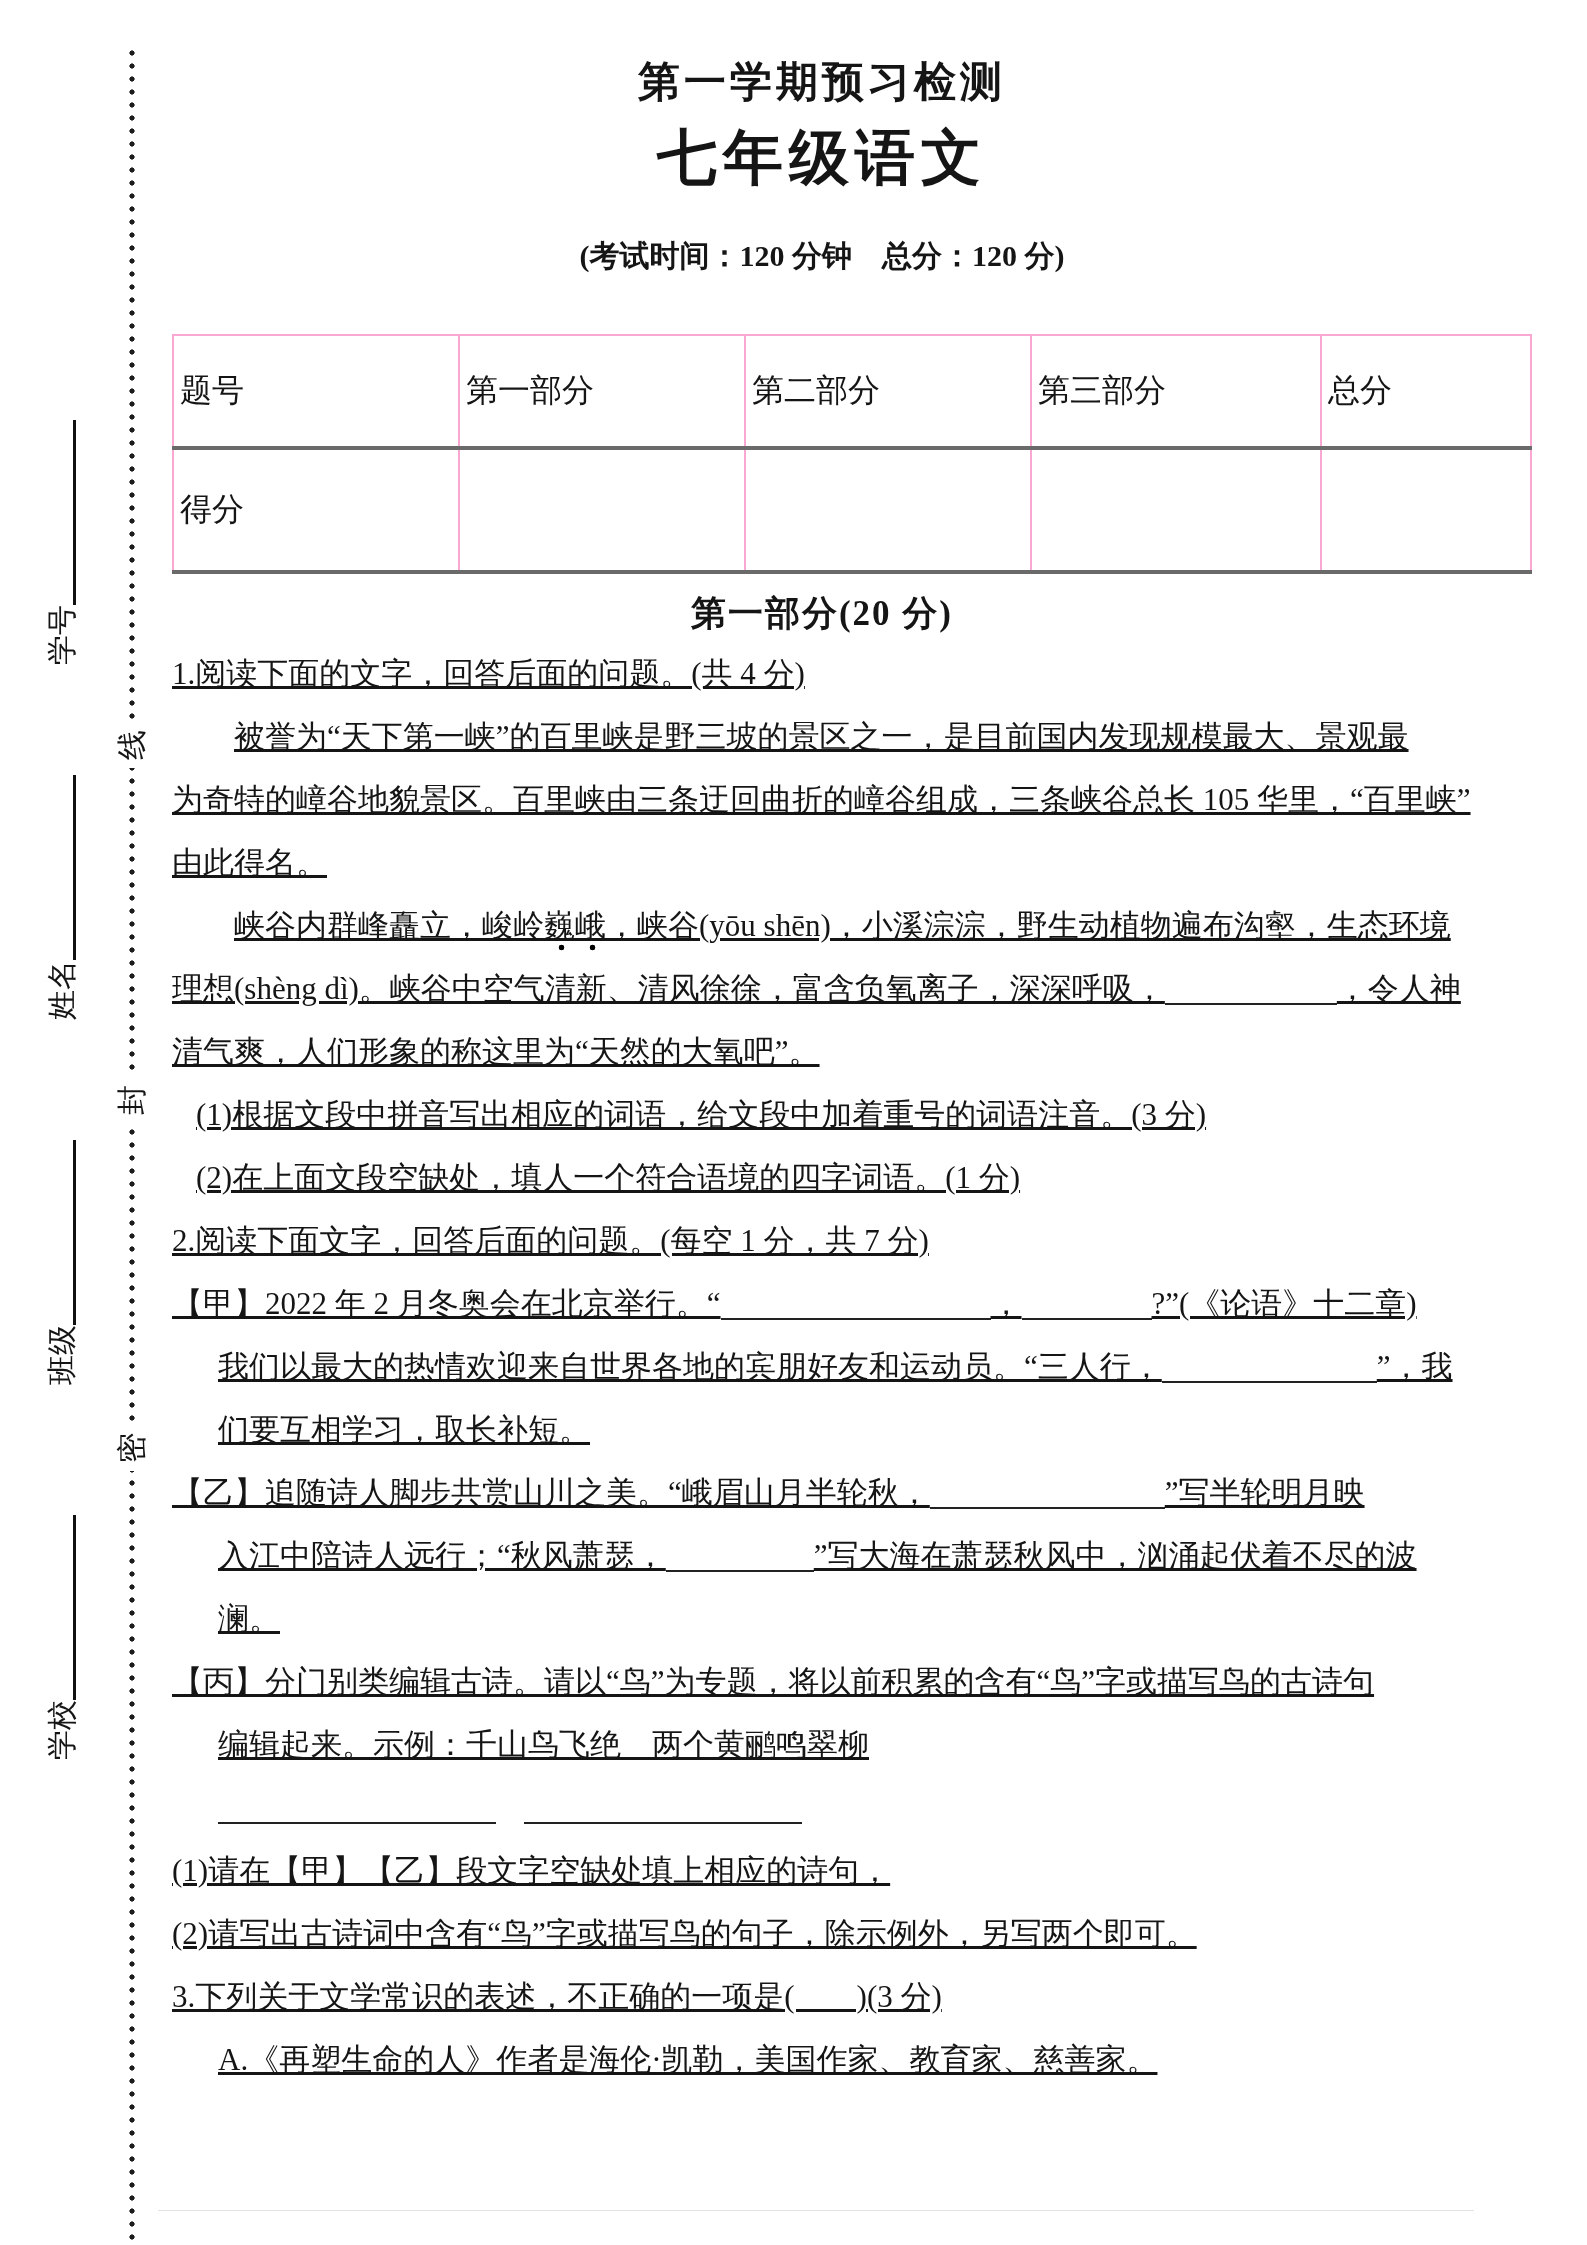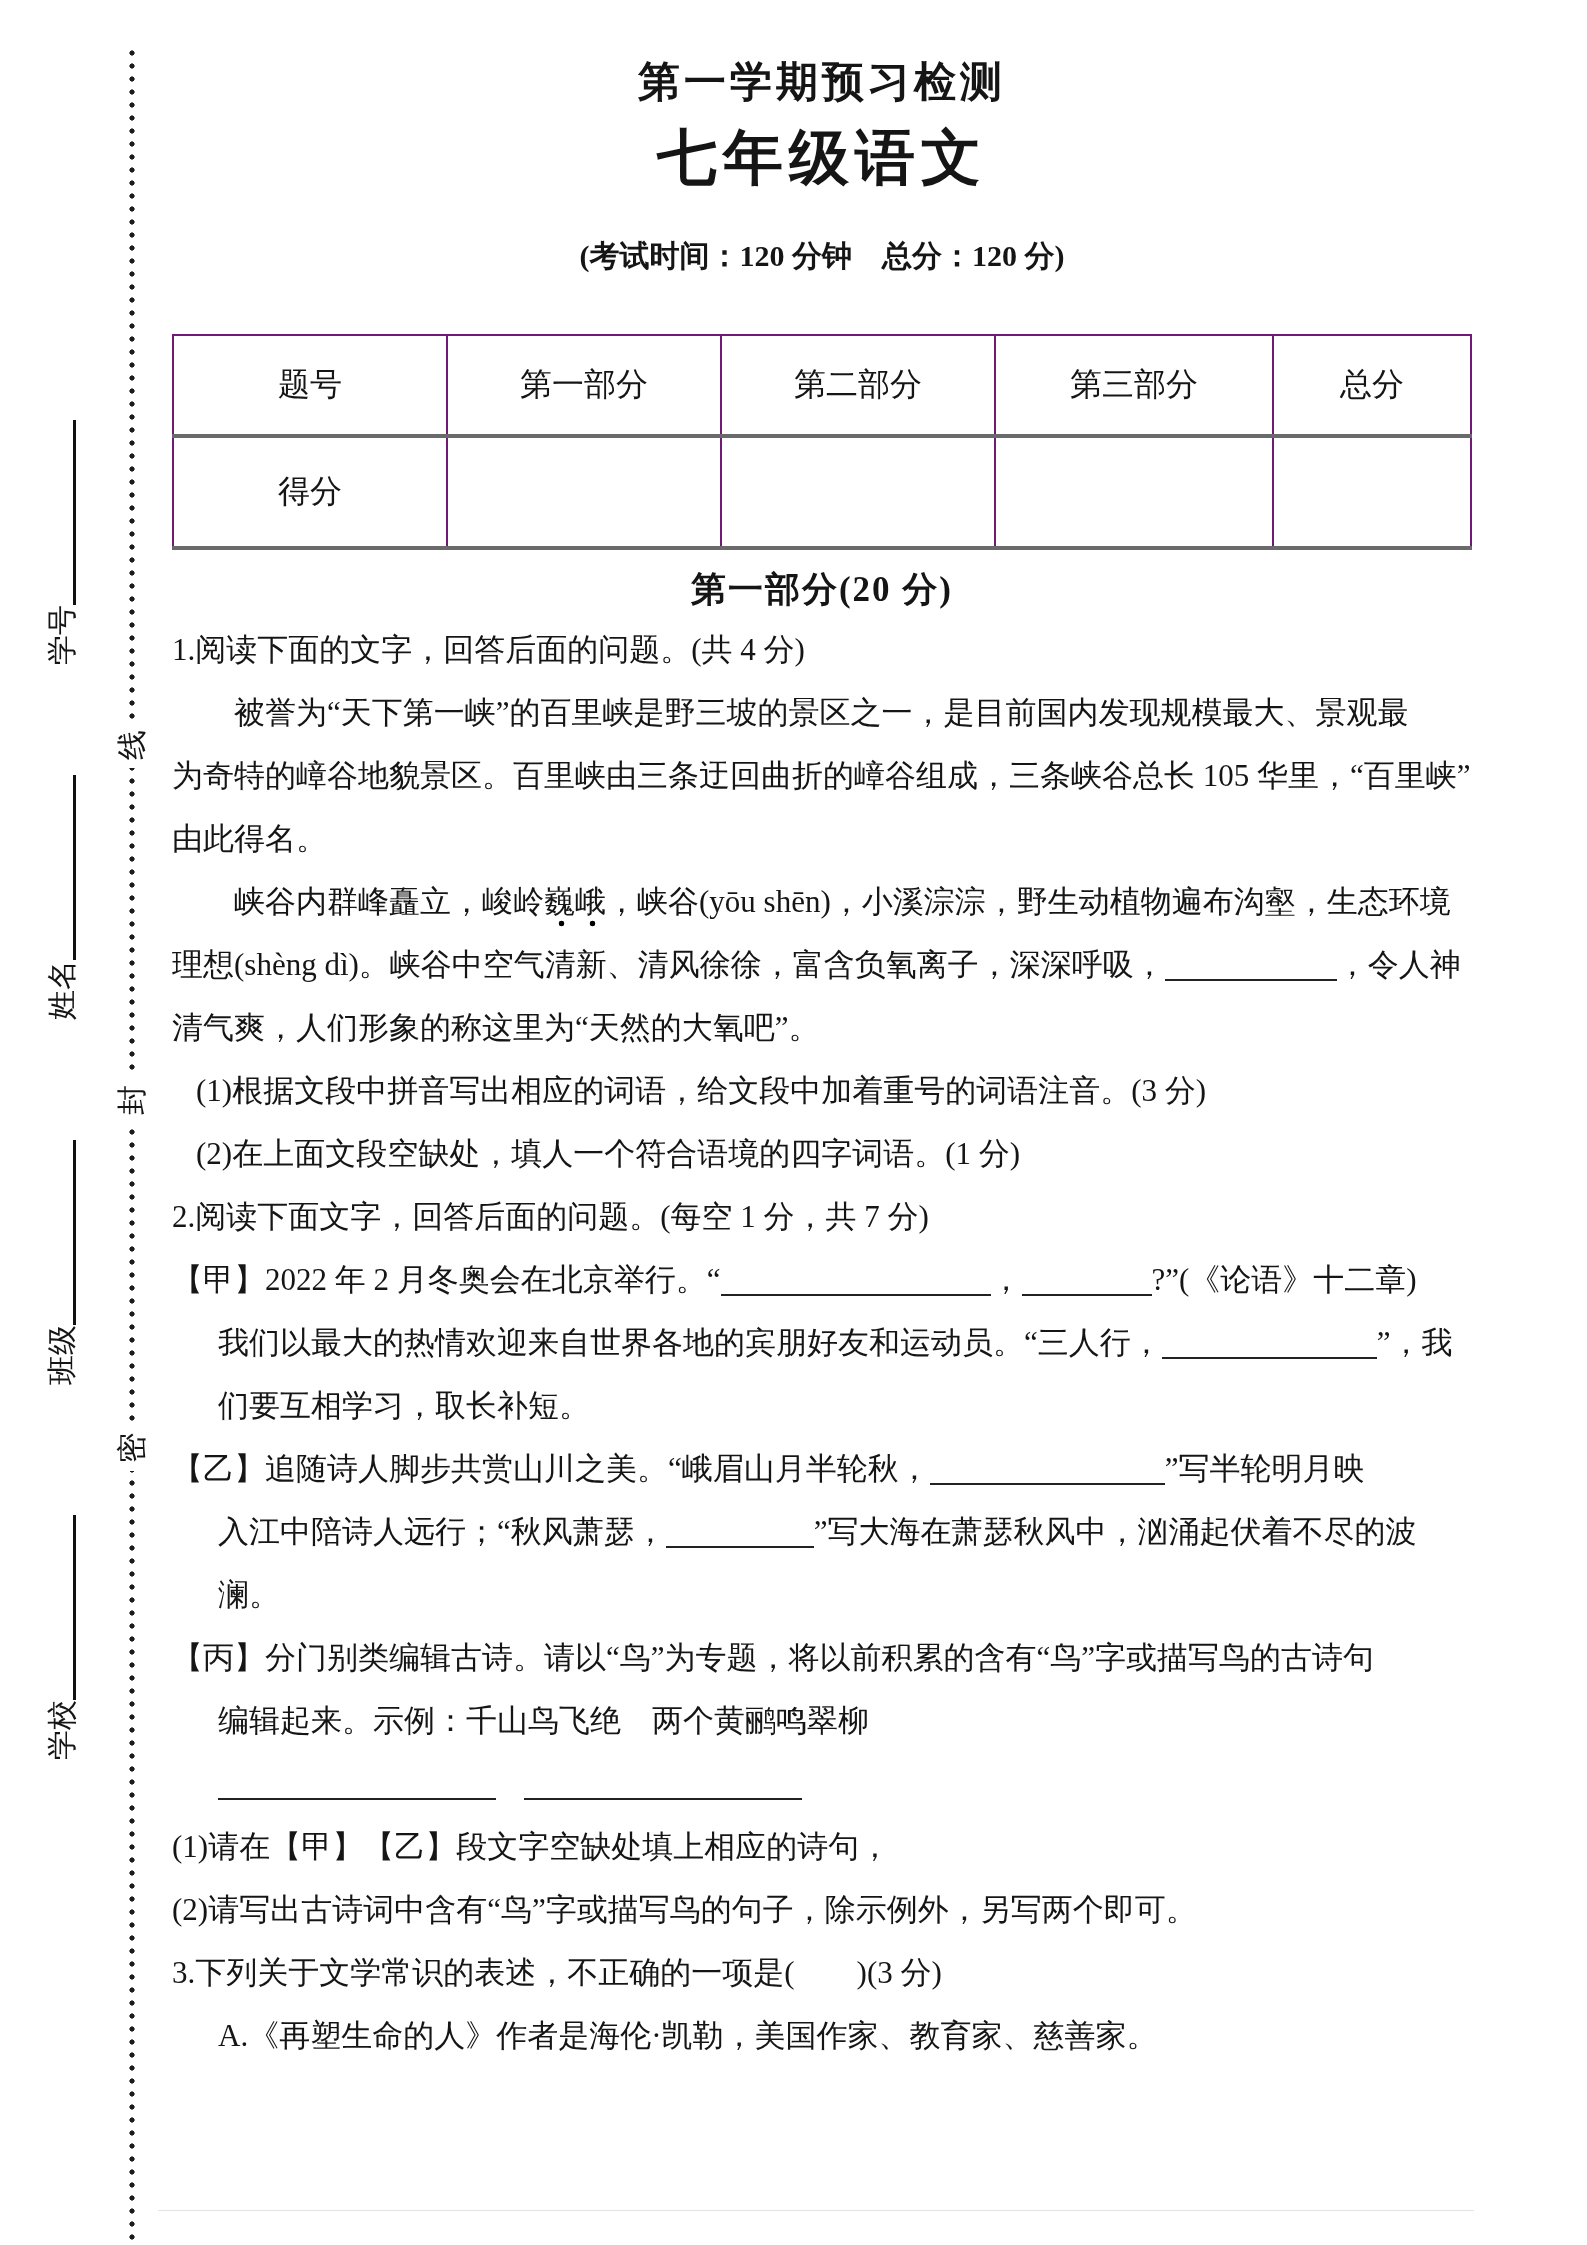--- a/index.html
+++ b/index.html
@@ -28,26 +28,26 @@
     font-size:30px; background:#fff;
   }
   
   .content{ position:absolute; left:172px; top:0; width:1300px; }
   .hd-small{ margin-top:56px; height:52px; line-height:52px; text-align:center;
     font-family:"Liberation Sans","DejaVu Sans",sans-serif; font-size:42px; font-weight:600; letter-spacing:4px;}
   .hd-title{ height:100px; line-height:100px; text-align:center;
     font-family:"Liberation Sans","DejaVu Sans",sans-serif; font-size:60px; font-weight:900; letter-spacing:6px;}
   .hd-sub{ margin-top:30px; height:36px; line-height:36px; text-align:center; font-size:30px; font-weight:bold;}
   table.score{ margin-top:60px; width:1292px; border-collapse:collapse; table-layout:fixed;}
-  table.score td{ border:2px solid #701a75; text-align:center; font-size:32px; padding:0;}
+  table.score td{ border:2px solid #f9a8d4; font-size:32px; padding:6px;}
   table.score tr.hdr td{ height:98px; border-bottom:4px solid #6a6a6a;}
   table.score tr.scr td{ height:108px; border-bottom:4px solid #6a6a6a;}
   .c0{width:272px}.c1{width:272px}.c2{width:272px}.c3{width:276px}.c4{width:196px}
   .sec-title{ margin-top:12px; height:56px; line-height:56px; text-align:center; font-size:35px; font-weight:bold; letter-spacing:2px;}
-  .line{ height:63px; line-height:63px; font-size:31px; white-space:nowrap;}
+  .line{ height:63px; line-height:63px; font-size:31px; white-space:nowrap;text-decoration:underline;}
   .indent2{ text-indent:62px;}
   .cont{ padding-left:46px;}
   .sub{ padding-left:24px;}
   .bl{ display:inline-block; border-bottom:2px solid #222; height:34px; vertical-align:-6px;}
   .w130{width:130px}.w150{width:148px}.w160{width:160px}.w170{width:172px}
   .w180{width:180px}.w215{width:215px}.w225{width:225px}.w235{width:235px}
   .w270{width:270px}.w280{width:278px}
   .emph{
     background-image:radial-gradient(circle, #000 2.6px, rgba(0,0,0,0) 3.1px);
     background-size:31px 9px; background-repeat:repeat-x; background-position:2px bottom;

